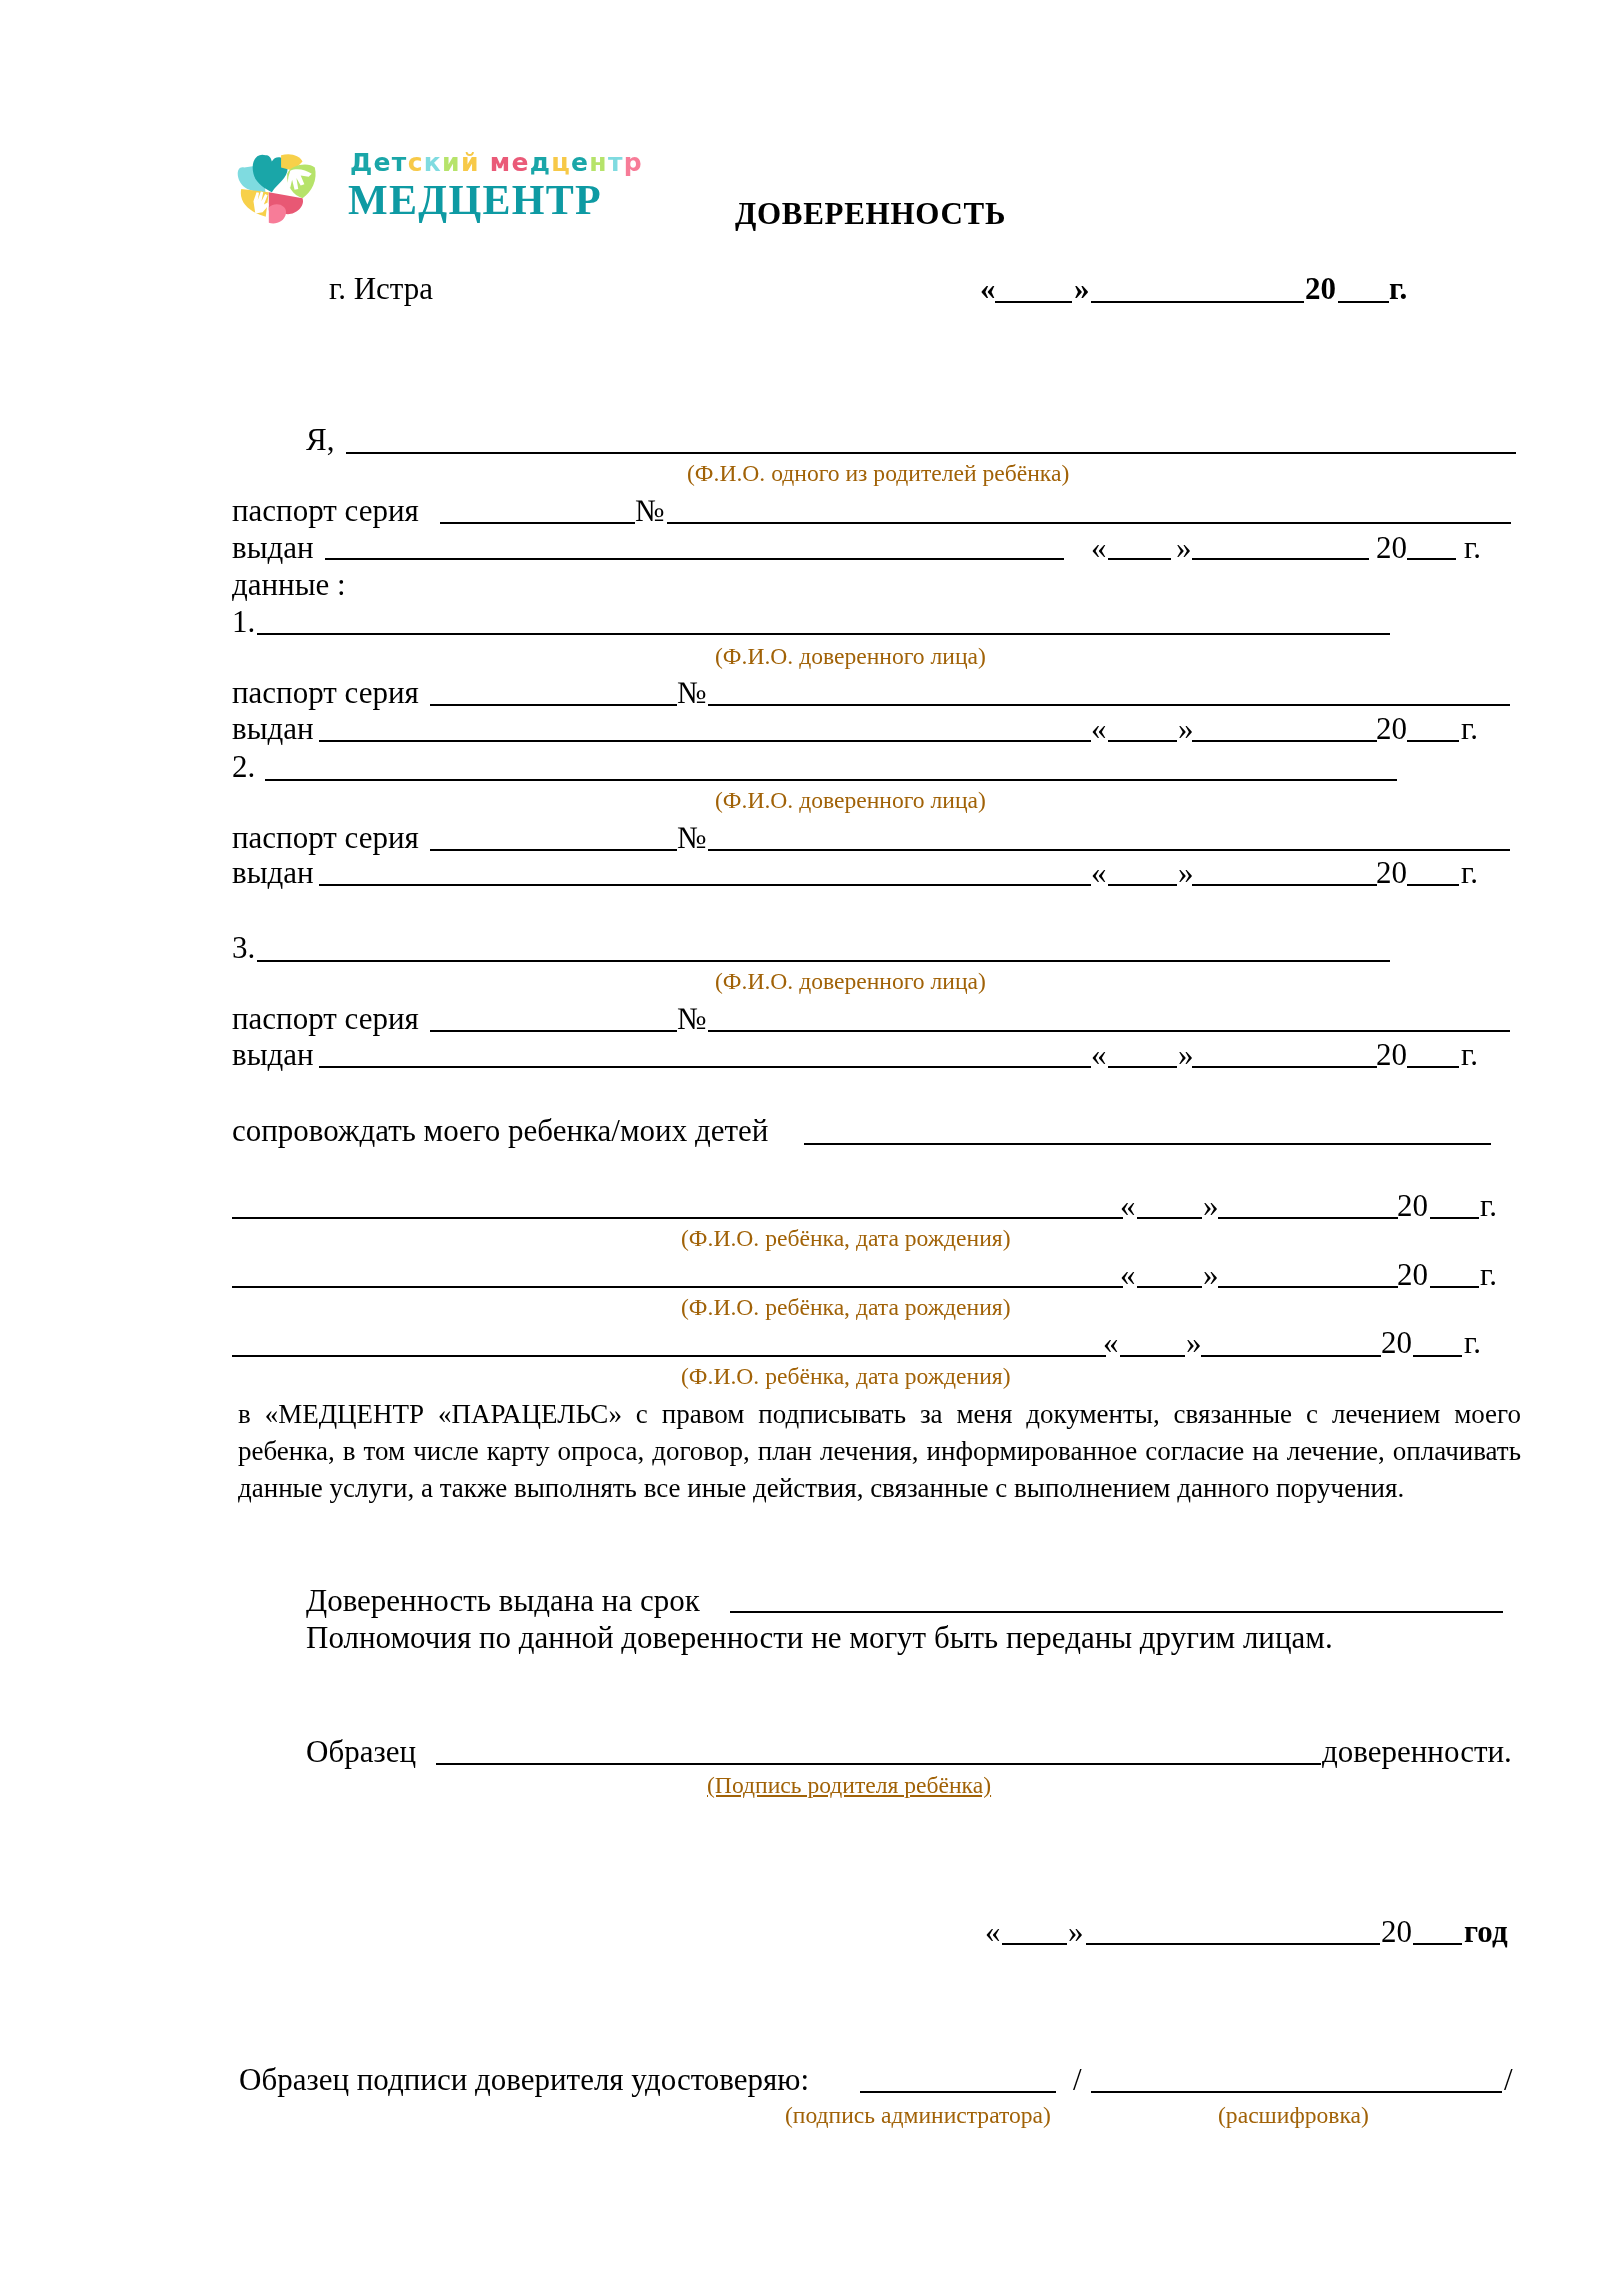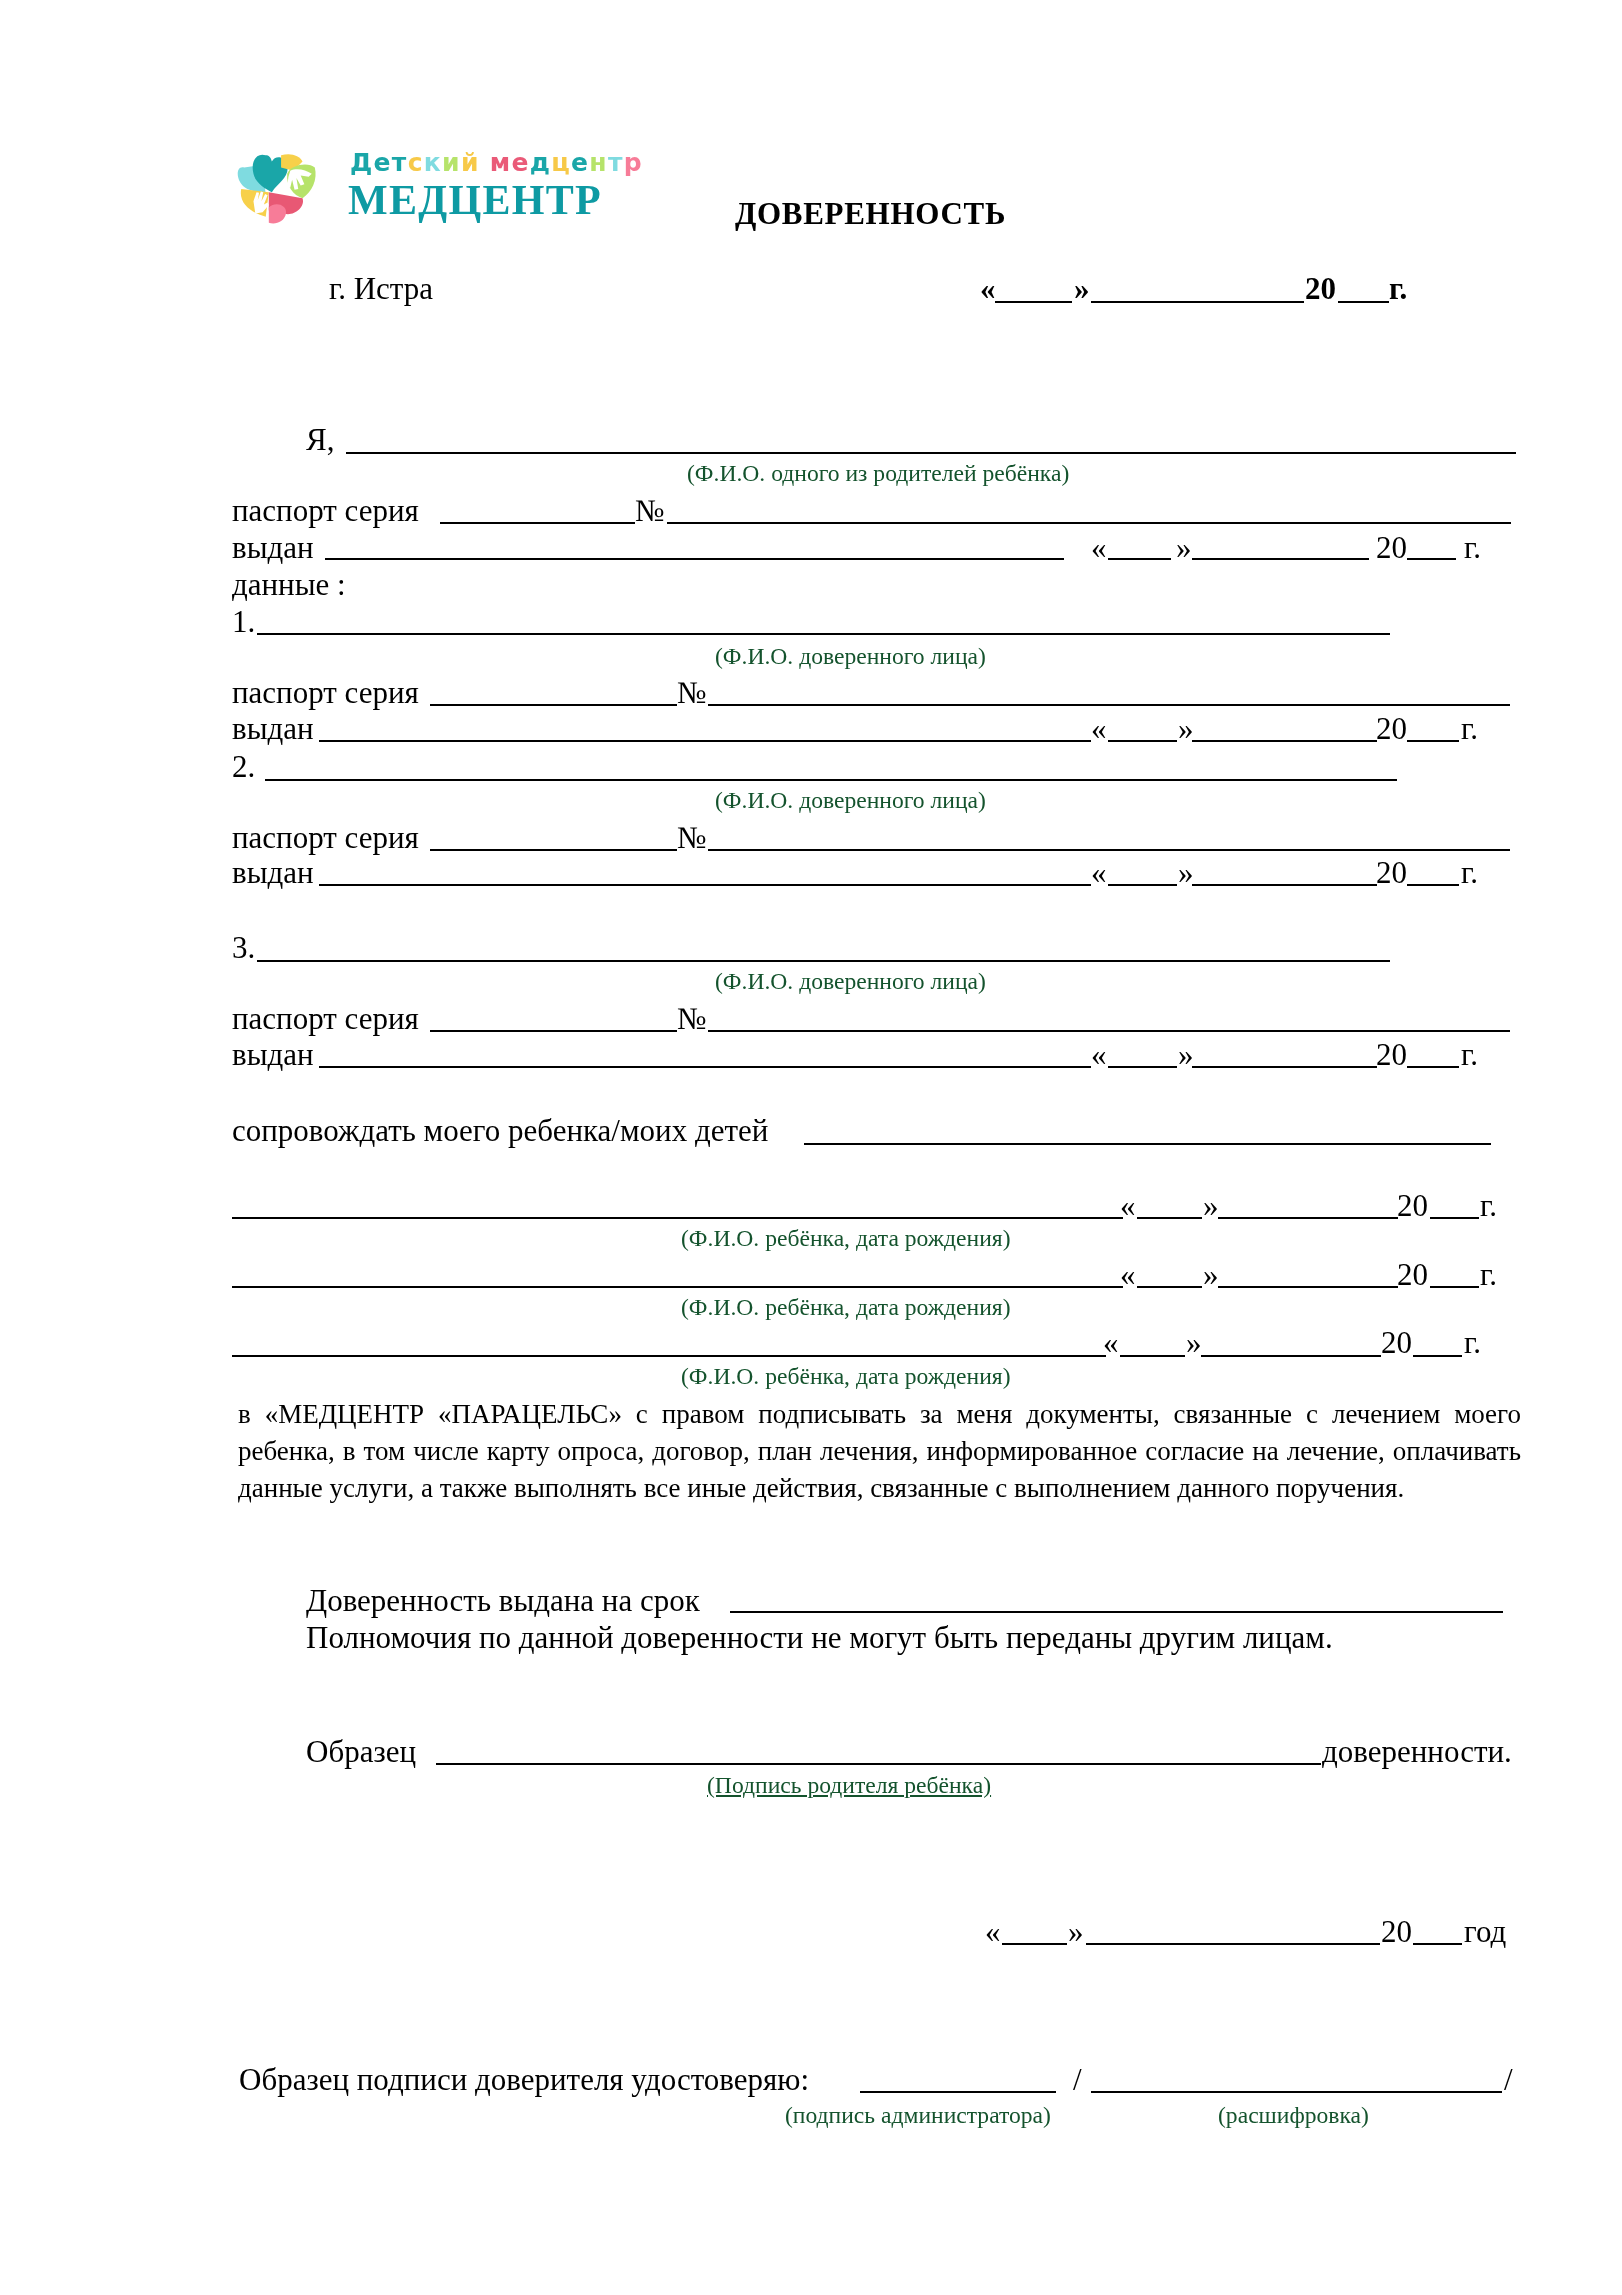--- a/index.html
+++ b/index.html
@@ -1,20 +1,20 @@
 <!DOCTYPE html>
 <html style="font-size:10.5px"><head>
 <meta charset="utf-8">
 <style>
   html, body { margin: 0; padding: 0; background: #ffffff; }
   body { width: 1623px; height: 2295px; position: relative; overflow: hidden;
          font-family: "Liberation Serif", "DejaVu Serif", serif; color: #000; }
   .abs { position: absolute; white-space: nowrap; }
   .t { font-size: 31px; line-height: 37px; }
-  .hint { font-size: 23.6px; line-height: 26px; color: #14532d; position: absolute; white-space: nowrap; }
+  .hint { font-size: 23.6px; line-height: 26px; color: #a16207; position: absolute; white-space: nowrap; }
   .ul { position: absolute; height: 0; border-bottom: 2.6px solid #000; }
   .title { font-size: 31px; font-weight: bold; letter-spacing: 0.7px; }
   .bold { font-weight: bold; }
   .para { position: absolute; left: 238px; width: 1283px; font-size: 27px; line-height: 37px;
           text-align: justify; text-align-last: left; }
   .logo-top { font-family: "DejaVu Sans", sans-serif; font-weight: bold; font-size: 25px; letter-spacing: 1.3px; }
   .logo-main { font-family: "Liberation Serif", serif; font-weight: bold; font-size: 42px; color: #0e9aa3; letter-spacing: 1.3px; }
 </style>
 </head>
 <body>
@@ -176,21 +176,21 @@
 <span class="abs t" style="left:1322px; top:1733px;">доверенности.</span>
 <span class="hint" style="left:707px; top:1772px;text-decoration:underline;">(Подпись родителя ребёнка)</span>
 
 <div>
   <span class="abs t" style="left:985px; top:1913px;">«</span>
   <div class="ul" style="left:1002px; top:1943px; width:65px;"></div>
   <span class="abs t" style="left:1068px; top:1913px;">»</span>
   <div class="ul" style="left:1086px; top:1943px; width:294px;"></div>
   <span class="abs t" style="left:1381px; top:1913px;">20</span>
   <div class="ul" style="left:1413px; top:1943px; width:49px;"></div>
-  <span class="abs t" style="left:1464px; top:1913px;">год</span>
+  <span class="abs t" style="left:1464px; top:1913px;font-weight:bold;">год</span>
 </div>
 
 <div>
   <span class="abs t" style="left:239px; top:2061px;">Образец подписи доверителя удостоверяю:</span>
   <div class="ul" style="left:860px; top:2091px; width:196px;"></div>
   <span class="abs t" style="left:1073px; top:2061px;">/</span>
   <div class="ul" style="left:1091px; top:2091px; width:411px;"></div>
   <span class="abs t" style="left:1504px; top:2061px;">/</span>
   <span class="hint" style="left:785px; top:2102px;">(подпись администратора)</span>
   <span class="hint" style="left:1218px; top:2102px;">(расшифровка)</span>

